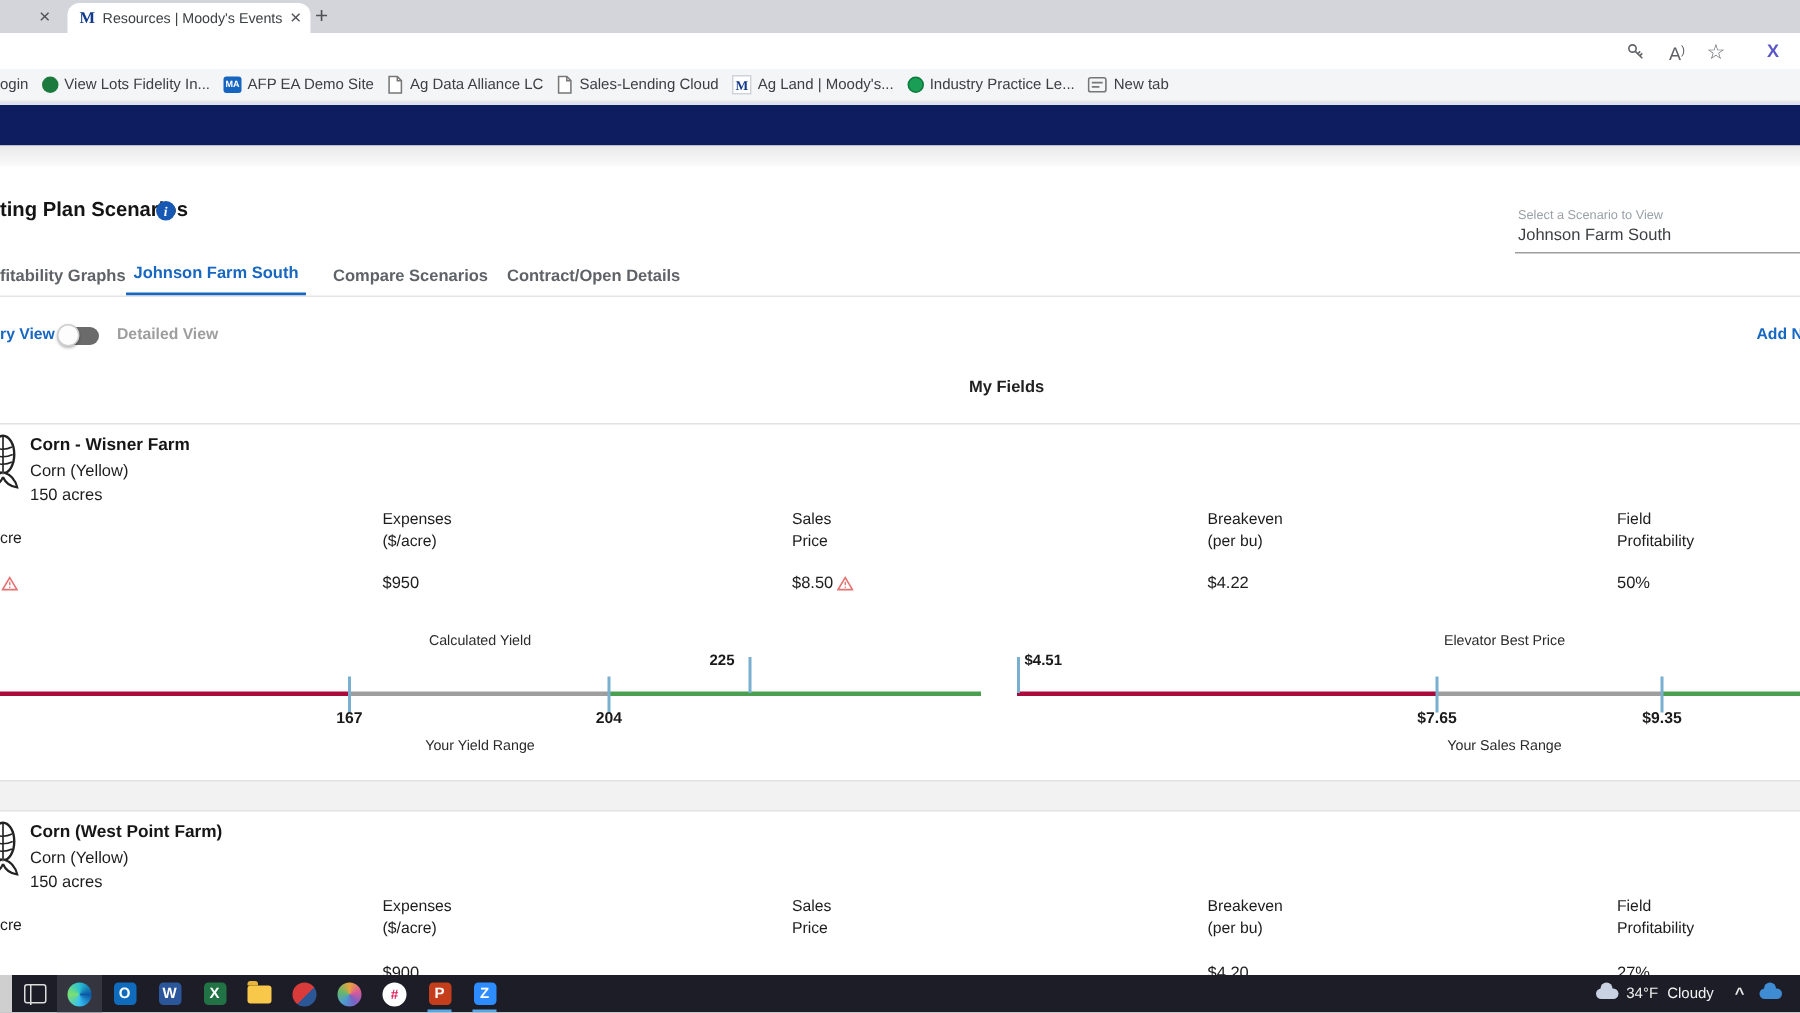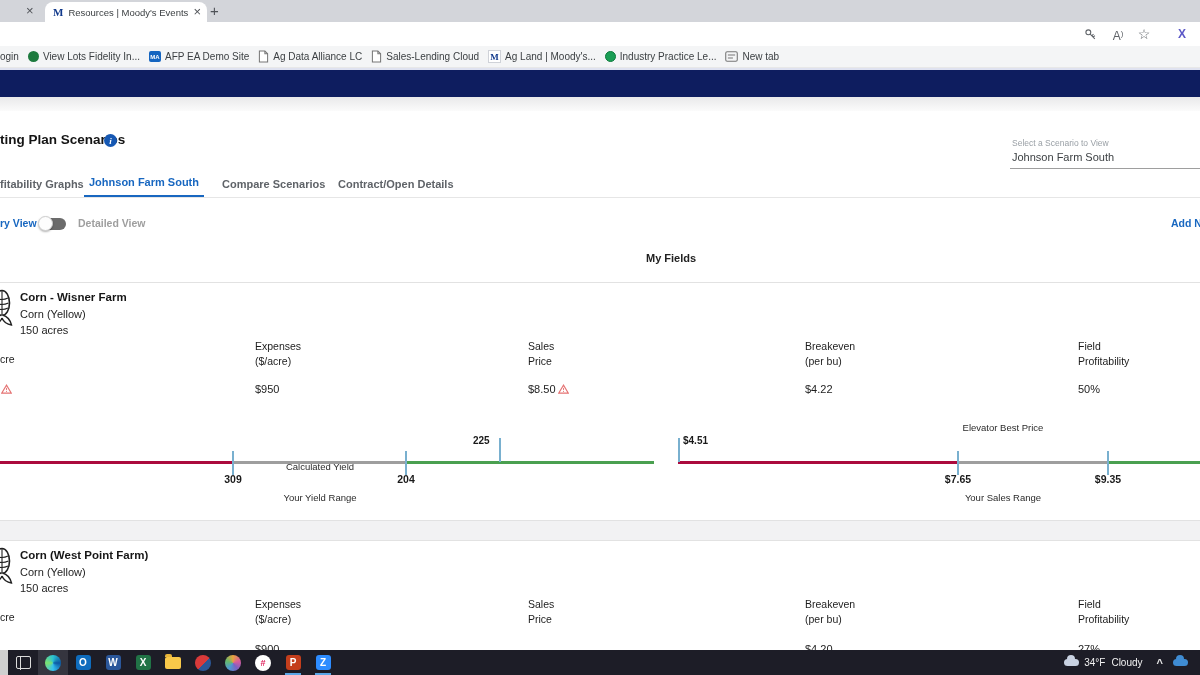--- a/index.html
+++ b/index.html
@@ -238,31 +238,31 @@
           <circle cx="12" cy="16" r="1.2" fill="#e57373"></circle>
         </svg>
     </div>
     <div class="abs colval" style="left:805px;top:100px;">
         <span>$4.22</span>
       </div>
     <div class="abs colval" style="left:1078px;top:100px;">
         <span>50%</span>
       </div>
 
-    <div class="abs sl-title" style="left:220px;top:139px;width:200px;margin-top:39px;">Calculated Yield</div>
+    <div class="abs sl-title" style="left:220px;top:139px;width:200px;">Calculated Yield</div>
     <div class="abs" style="left:0;top:178px;width:654px;height:3px;">
       <div class="seg" style="left:0;width:233px;background:#ab0a3d;"></div>
       <div class="seg" style="left:233px;width:173px;background:#9e9e9e;"></div>
       <div class="seg" style="left:406px;width:248px;background:#4aa050;"></div>
     </div>
     <div class="tick abs" style="left:232px;top:168px;height:24px;"></div>
     <div class="tick abs" style="left:405px;top:168px;height:24px;"></div>
     <div class="tick abs" style="left:499px;top:155px;height:24px;"></div>
     <span class="mk-lbl" style="left:473px;top:152px;">225</span>
-    <div class="sl-num" style="left:208px;top:190px;width:50px;">309</div>
+    <div class="sl-num" style="left:208px;top:190px;width:50px;">167</div>
     <div class="sl-num" style="left:381px;top:190px;width:50px;">204</div>
     <div class="abs sl-cap" style="left:220px;top:209px;width:200px;">Your Yield Range</div>
 
     <div class="abs sl-title" style="left:903px;top:139px;width:200px;">Elevator Best Price</div>
     <div class="abs" style="left:678px;top:178px;width:522px;height:3px;">
       <div class="seg" style="left:0;width:280px;background:#ab0a3d;"></div>
       <div class="seg" style="left:280px;width:150px;background:#9e9e9e;"></div>
       <div class="seg" style="left:430px;width:92px;background:#4aa050;"></div>
     </div>
     <div class="tick abs" style="left:678px;top:155px;height:24px;"></div>

